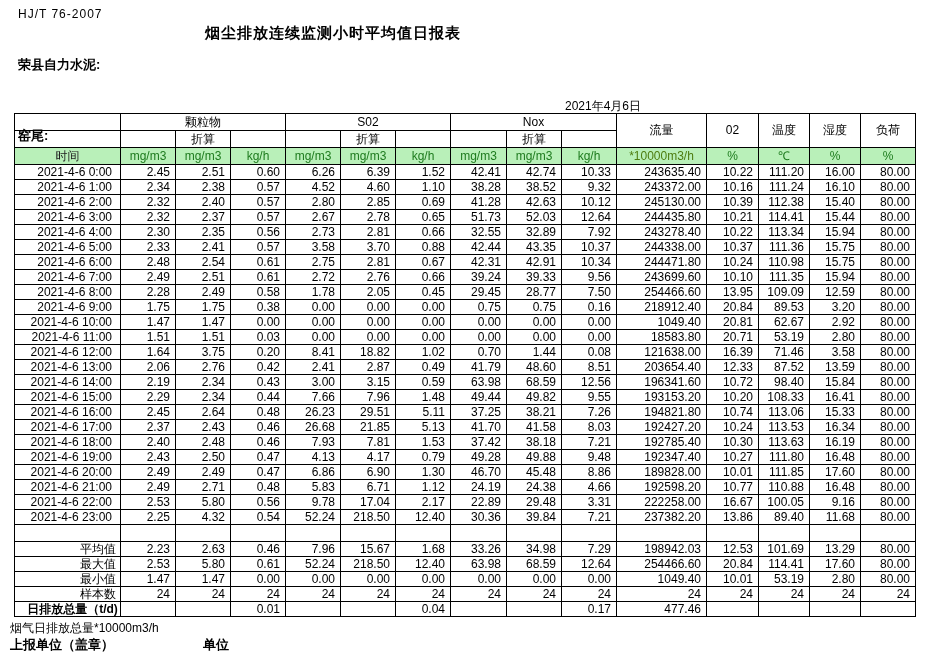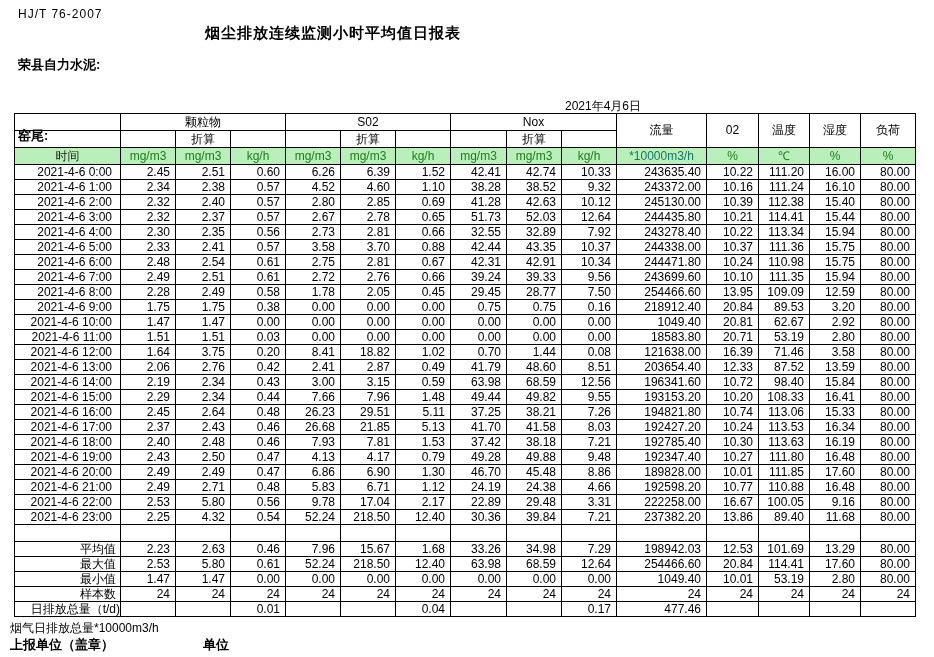--- a/index.html
+++ b/index.html
@@ -17,21 +17,21 @@
     position:absolute;left:14px;top:113px;border-collapse:collapse;table-layout:fixed;
   }
   td{
     border:1px solid #000;font-size:12px;line-height:13px;height:14px;
     padding:0 5px 0 0;text-align:right;white-space:nowrap;overflow:hidden;
   }
   thead td{height:16px;text-align:center;padding:0;}
   tr.green td{text-align:center;padding:0;}
   td.time{padding-right:8px;}
   td.sum-label{padding-right:4px;}
-  td.sum-label-left{text-align:right;padding:0 0 0 10px;}
+  td.sum-label-left{text-align:center;padding:0 0 0 10px;font-weight:bold;}
   tr.spacer td{height:16px;}
   #flow-note{left:10px;top:620px;font-size:12px;}
   #report-unit{left:10px;top:636px;font-size:13px;font-weight:bold;}
   #unit-label{left:203px;top:636px;font-size:13px;font-weight:bold;}
 </style>
 </head>
 <body>
 
 <div class="abs" id="std-no">HJ/T  76-2007</div>
 <div class="abs" id="title">烟尘排放连续监测小时平均值日报表</div>
@@ -85,21 +85,21 @@
         <td style="color: rgb(34, 34, 34); background: rgb(185, 240, 185);">时间</td>
         <td style="color: rgb(30, 123, 30); background: rgb(185, 240, 185);">mg/m3</td>
         <td style="color: rgb(30, 123, 30); background: rgb(185, 240, 185);">mg/m3</td>
         <td style="color: rgb(30, 123, 30); background: rgb(185, 240, 185);">kg/h</td>
         <td style="color: rgb(30, 123, 30); background: rgb(185, 240, 185);">mg/m3</td>
         <td style="color: rgb(30, 123, 30); background: rgb(185, 240, 185);">mg/m3</td>
         <td style="color: rgb(30, 123, 30); background: rgb(185, 240, 185);">kg/h</td>
         <td style="color: rgb(30, 123, 30); background: rgb(185, 240, 185);">mg/m3</td>
         <td style="color: rgb(30, 123, 30); background: rgb(185, 240, 185);">mg/m3</td>
         <td style="color: rgb(30, 123, 30); background: rgb(185, 240, 185);">kg/h</td>
-        <td style="color: #0f766e; background: rgb(185, 240, 185);">*10000m3/h</td>
+        <td style="color: #4d7c0f; background: rgb(185, 240, 185);">*10000m3/h</td>
         <td style="color: rgb(30, 123, 30); background: rgb(185, 240, 185);">%</td>
         <td style="color: rgb(30, 123, 30); background: rgb(185, 240, 185);">℃</td>
         <td style="color: rgb(30, 123, 30); background: rgb(185, 240, 185);">%</td>
         <td style="color: rgb(30, 123, 30); background: rgb(185, 240, 185);">%</td>
       </tr>
     </thead>
     <tbody>
       <tr>
         <td class="time">2021-4-6  0:00</td>
         <td>2.45</td>

